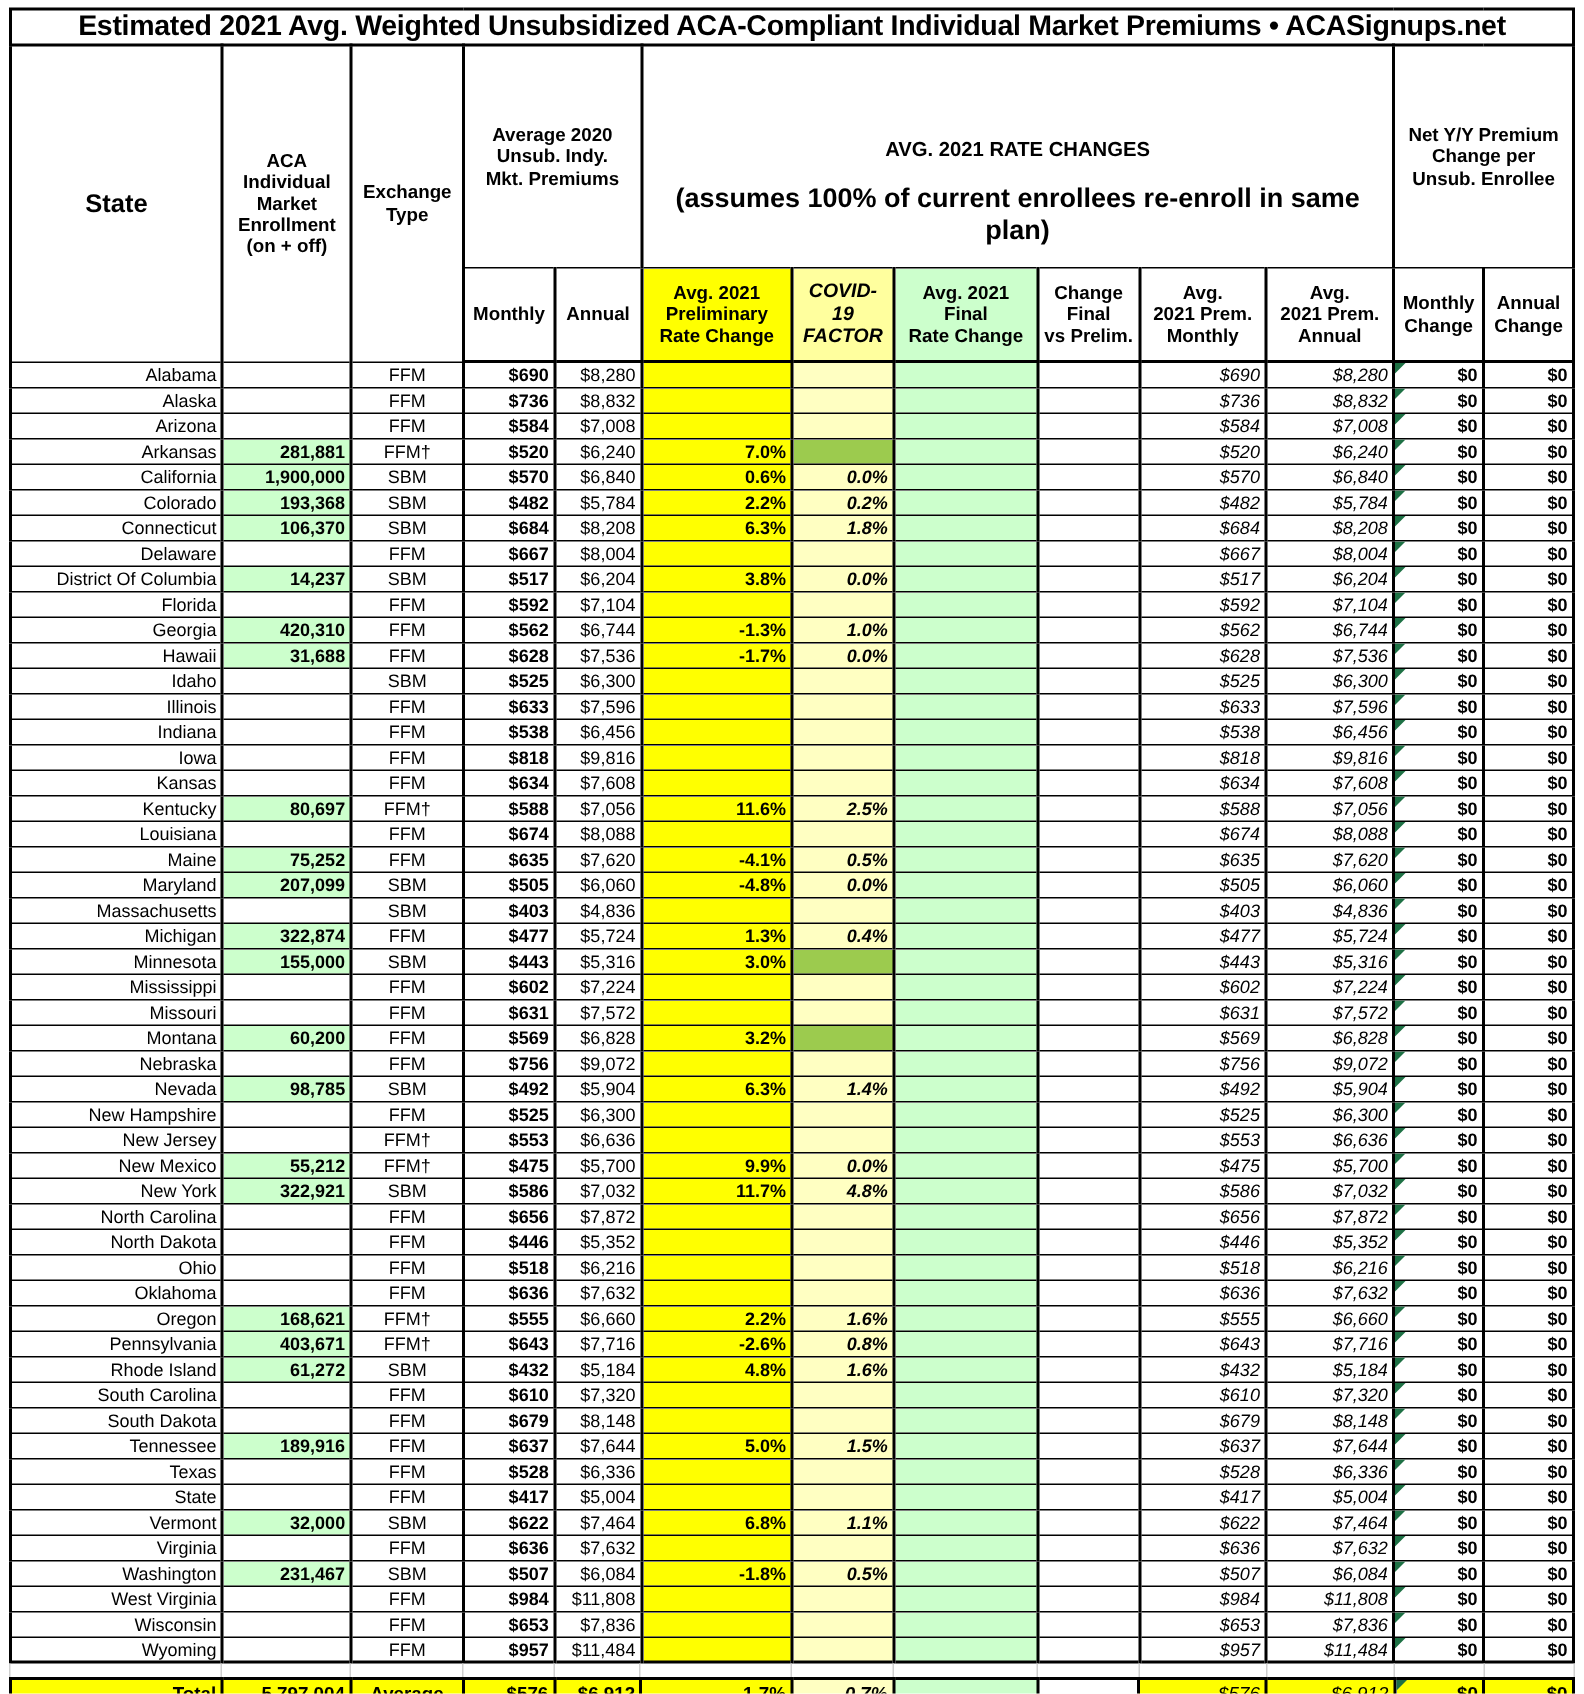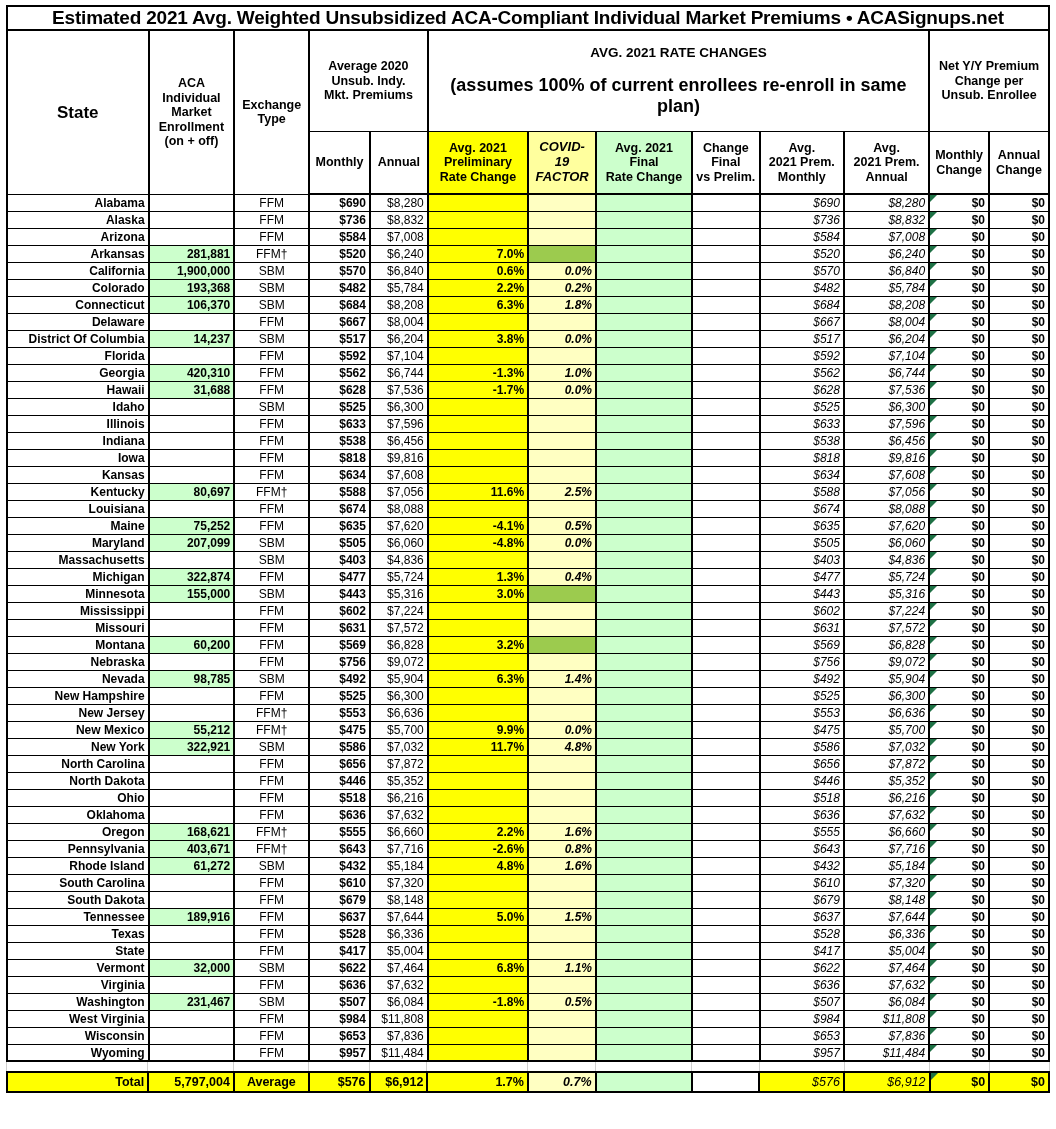--- a/index.html
+++ b/index.html
@@ -30,25 +30,25 @@
     padding:0 3px;overflow:hidden;
   }
   th{font-weight:bold;text-align:center;vertical-align:middle;white-space:pre-line;font-size:12.5px;line-height:1.15;}
   .row-title th{height:21px;font-size:19px;white-space:nowrap;border-bottom-width:2px;letter-spacing:-0.2px;}
   .row-group th{height:58px;}
   .row-sub th{height:63px;border-bottom-width:2px;}
   .h-state{font-size:17px;margin-left:24px;}
   .h-prelim{background:var(--yellow);}
   .h-covid{background:var(--paleYellowHdr);font-style:italic;font-size:13px;}
   .h-final{background:var(--paleGreen);}
-  .h-rate-group .l1{font-size:13.5px;}
+  .h-rate-group .l1{font-size:13.5px;margin-top:47px;}
   .h-rate-group .l2{font-size:18px;}
 
   .main-table td{height:17px;font-size:12px;line-height:1;white-space:nowrap;vertical-align:middle;}
-  .c-state{font-weight:bold;text-align:right;font-size:12.5px;}
+  .c-state{font-weight:normal;text-align:right;font-size:12.5px;}
   .c-enroll{font-weight:bold;text-align:right;}
   .has-enroll{background:var(--enrollGreen);}
   .c-exch{text-align:center;font-size:12.5px;}
   .c-m20{font-weight:bold;text-align:right;}
   .c-a20{text-align:right;}
   .c-prelim{background:var(--yellow);font-weight:bold;text-align:right;}
   .c-covid{background:var(--paleYellow);font-weight:bold;font-style:italic;text-align:right;}
   .covid-green{background:var(--midGreen);}
   .c-final{background:var(--paleGreen);}
   .c-chgvs{background:#fff;}

